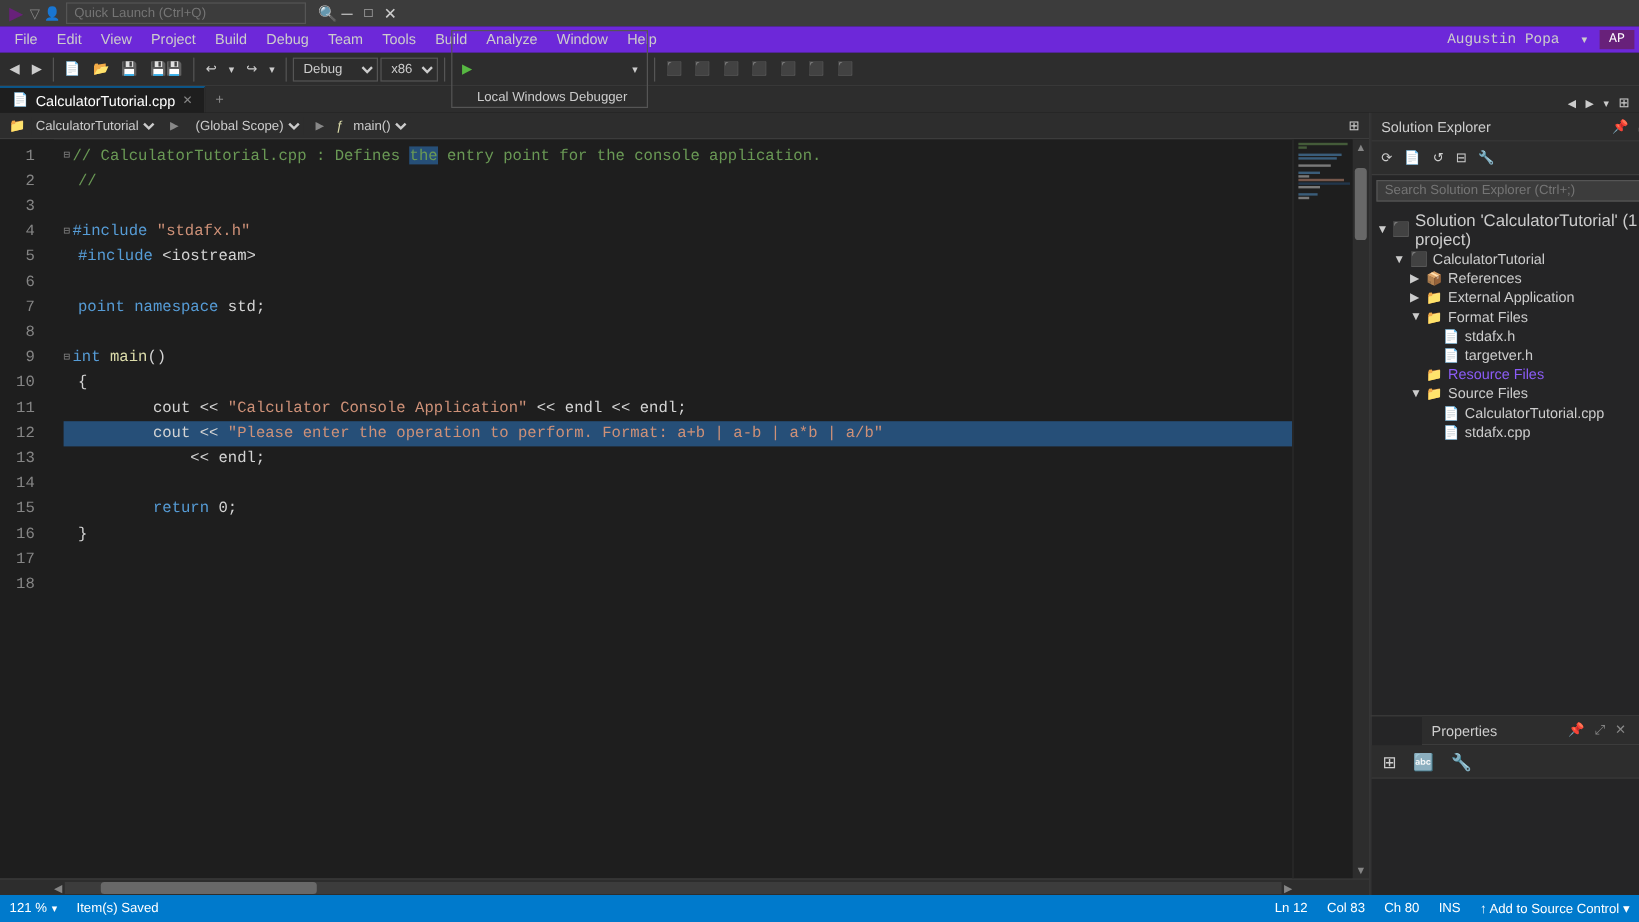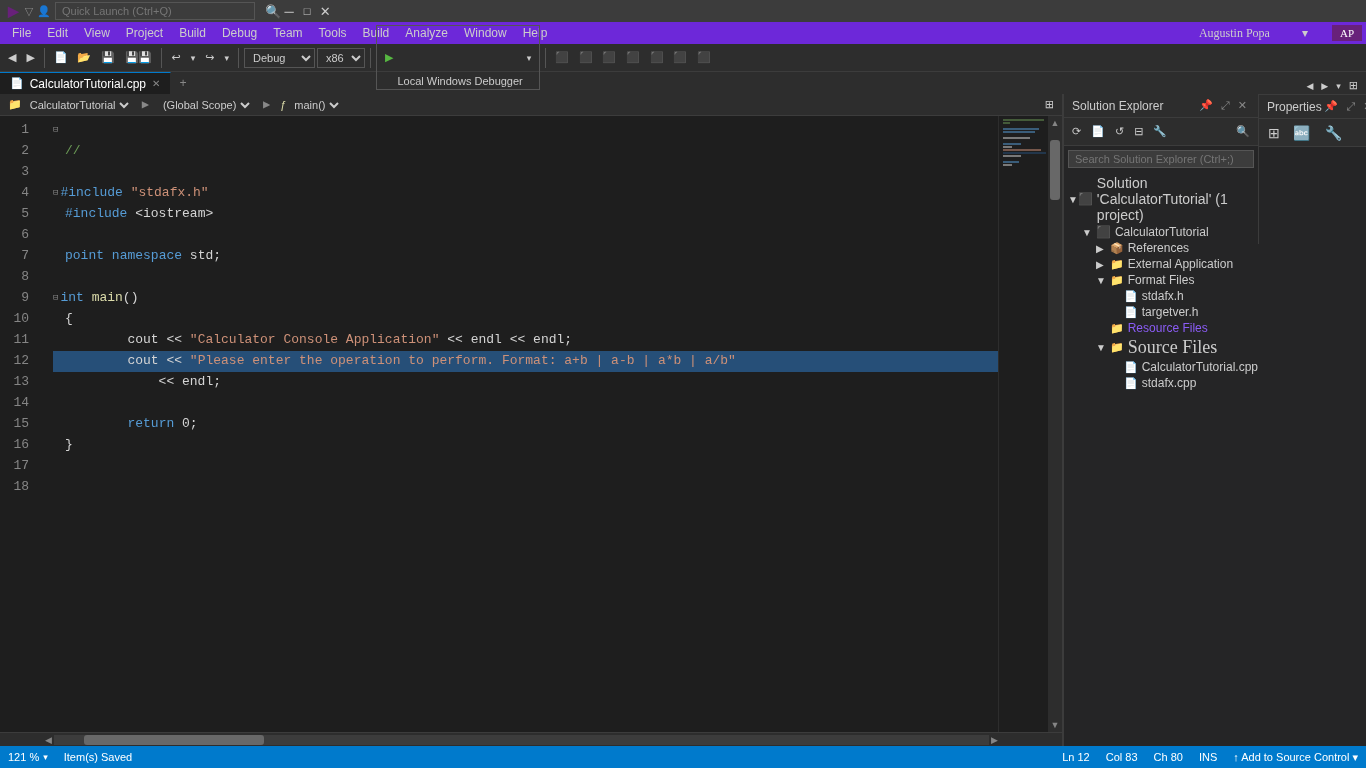--- a/index.html
+++ b/index.html
@@ -8,21 +8,21 @@
     
     #title-bar { background: #3c3c3c; height: 22px; display: flex; align-items: center; padding: 0 8px; color: #cccccc; font-size: 12px; font-family: 'Segoe UI', sans-serif; }
     #title-bar .title-controls { display: flex; gap: 2px; }
     #title-bar .title-controls span { width: 14px; height: 14px; display: flex; align-items: center; justify-content: center; cursor: pointer; font-size: 11px; }
     #quick-launch { background: #3c3c3c; border: 1px solid #555; color: #ccc; font-size: 11px; font-family: 'Segoe UI', sans-serif; padding: 2px 6px; width: 200px; margin-right: 6px; }
     .title-search-area { display: flex; align-items: center; gap: 4px; }
 
     
     #menu-bar { background: #6d28d9; height: 22px; display: flex; align-items: center; padding: 0 4px; font-family: 'Segoe UI', sans-serif; font-size: 12px; color: #cccccc; }
     #menu-bar span { padding: 2px 8px; cursor: pointer; }
-    .user-info { margin-left: auto; display: flex; align-items: center; gap: 16px; color: #cccccc; font-size: 12px; font-family: Liberation Serif, serif; }
+    .user-info { margin-left: auto; display: flex; align-items: center; gap: 1px; color: #cccccc; font-size: 12px; font-family: Liberation Mono, monospace; }
     .user-badge { background: #68217a; color: white; padding: 1px 6px; font-size: 11px; }
 
     
     #toolbar { background: #2d2d2d; height: 28px; display: flex; align-items: center; padding: 0 4px; gap: 2px; border-bottom: 1px solid #3c3c3c; }
     .toolbar-btn { background: transparent; border: none; color: #cccccc; cursor: pointer; padding: 2px 4px; font-size: 11px; display: flex; align-items: center; }
     .toolbar-separator { width: 1px; height: 20px; background: #555; margin: 0 3px; }
     .toolbar-dropdown { background: #2d2d2d; border: 1px solid #555; color: #cccccc; font-size: 11px; padding: 2px 4px; cursor: pointer; font-family: 'Segoe UI', sans-serif; }
     .debug-btn { background: transparent; border: 1px solid #555; color: #cccccc; padding: 2px 8px; font-size: 11px; cursor: pointer; display: flex; align-items: center; gap: 4px; font-family: 'Segoe UI', sans-serif; }
     .debug-btn .play-icon { color: #57b842; }
 
@@ -71,21 +71,21 @@
     #solution-explorer { width: 260px; background: #252526; border-left: 1px solid #3c3c3c; display: flex; flex-direction: column; }
     #se-header { background: #2d2d2d; padding: 4px 8px; display: flex; align-items: center; justify-content: space-between; color: #cccccc; font-size: 12px; font-family: 'Segoe UI', sans-serif; border-bottom: 1px solid #3c3c3c; }
     #se-toolbar { background: #2d2d2d; height: 28px; display: flex; align-items: center; padding: 0 4px; border-bottom: 1px solid #3c3c3c; }
     #se-search { background: #3c3c3c; border: 1px solid #555; color: #cccccc; font-size: 11px; font-family: 'Segoe UI', sans-serif; padding: 2px 6px; width: 100%; }
     #se-search-container { padding: 4px 4px; }
     #se-tree { flex: 1; overflow-y: auto; padding: 2px 0; }
     .tree-item { display: flex; align-items: center; padding: 1px 0; cursor: pointer; color: #cccccc; font-size: 12px; font-family: 'Segoe UI', sans-serif; }
 
     
     #properties { height: 120px; background: #252526; border-top: 1px solid #3c3c3c; border-left: 1px solid #3c3c3c; }
-    #prop-header { background: #2d2d2d; padding: 4px 8px; display: flex; align-items: center; justify-content: space-between; color: #cccccc; font-size: 12px; font-family: 'Segoe UI', sans-serif; border-bottom: 1px solid #3c3c3c; }
+    #prop-header { background: #2d2d2d; padding: 4px 8px; display: flex; align-items: center; justify-content: space-between; color: #cccccc; font-size: 12px; font-family: 'Segoe UI', sans-serif; border-bottom: 1px solid #3c3c3c; margin-left: 42px; }
     #prop-toolbar { background: #2d2d2d; height: 28px; display: flex; align-items: center; padding: 0 4px; border-bottom: 1px solid #3c3c3c; gap: 4px; }
     .prop-btn { background: transparent; border: 1px solid transparent; color: #cccccc; cursor: pointer; padding: 2px 4px; font-size: 14px; }
 
     
     #status-bar { background: #007acc; height: 22px; display: flex; align-items: center; padding: 0 8px; font-size: 11px; font-family: 'Segoe UI', sans-serif; color: white; }
 
     
     #hscrollbar { height: 14px; background: #3c3c3c; display: flex; align-items: center; }
 
     
@@ -233,20 +233,21 @@
         <div class="line-num">14</div>
         <div class="line-num">15</div>
         <div class="line-num">16</div>
         <div class="line-num">17</div>
         <div class="line-num">18</div>
       </div>
 
       <div id="code-content">
         <div class="code-line">
           <span class="code-fold-minus" style="color:#858585; margin-right:2px;">⊟</span>
+          <span class="comment">// CalculatorTutorial.cpp : Defines <span style="background:#264f78;">the</span> entry point for the console application.</span>
         </div>
         <div class="code-line">
           <span style="width:12px; display:inline-block;"></span>
           <span class="comment">//</span>
         </div>
         <div class="code-line">&nbsp;</div>
         <div class="code-line">
           <span class="code-fold-minus" style="color:#858585; margin-right:2px;">⊟</span>
           <span class="preprocessor">#include </span><span class="string">"stdafx.h"</span>
         </div>
@@ -340,21 +341,21 @@
       <div style="width:45px; flex-shrink:0;"></div>
       <button style="background:transparent;border:none;color:#858585;cursor:pointer;font-size:9px;">◀</button>
       <div style="flex:1; overflow:hidden; height:10px; position:relative; background:#3c3c3c; margin:0 2px;">
         <div style="background:#686868; height:10px; width:180px; border-radius:3px; margin-left:30px;"></div>
       </div>
       <button style="background:transparent;border:none;color:#858585;cursor:pointer;font-size:9px;">▶</button>
       <div style="width:64px; flex-shrink:0;"></div>
     </div>
   </div>
 
-  <div style="width:304px; display:flex; flex-direction:row; background:#252526; border-left:1px solid #3c3c3c;">
+  <div style="width:225px; display:flex; flex-direction:column; background:#252526; border-left:1px solid #3c3c3c;">
 
     <div id="solution-explorer" style="flex:1; display:flex; flex-direction:column; min-height:0;">
       <div id="se-header" style="background:#2d2d2d; padding:4px 8px; display:flex; align-items:center; justify-content:space-between; color:#cccccc; font-size:12px; font-family:'Segoe UI',sans-serif; border-bottom:1px solid #3c3c3c; flex-shrink:0;">
         <span>Solution Explorer</span>
         <div class="panel-controls">
           <button class="panel-ctrl-btn">📌</button>
           <button class="panel-ctrl-btn">⤢</button>
           <button class="panel-ctrl-btn">✕</button>
         </div>
       </div>
@@ -416,21 +417,21 @@
 
         <div class="tree-item" style="padding-left:32px;">
           <span style="width:14px; color:#cccccc; font-size:10px;"></span>
           <span style="color:#dcb67a; margin-right:4px; font-size:11px;">📁</span>
           <span style="font-size:12px; font-family:'Segoe UI',sans-serif; color:#8b5cf6;">Resource Files</span>
         </div>
 
         <div class="tree-item" style="padding-left:32px;">
           <span style="width:14px; color:#cccccc; font-size:10px;">▼</span>
           <span style="color:#dcb67a; margin-right:4px; font-size:11px;">📁</span>
-          <span style="font-size:18px; font-family:Liberation Serif, serif; color:#cccccc;">Source Files</span>
+          <span style="font-size:12px; font-family:Liberation Sans, sans-serif; color:#cccccc;">Source Files</span>
         </div>
 
         <div class="tree-item" style="padding-left:46px;">
           <span style="width:14px;"></span>
           <span style="color:#84ceff; margin-right:4px; font-size:11px;">📄</span>
           <span style="font-size:12px; font-family:'Segoe UI',sans-serif; color:#cccccc;">CalculatorTutorial.cpp</span>
         </div>
 
         <div class="tree-item" style="padding-left:46px;">
           <span style="width:14px;"></span>

